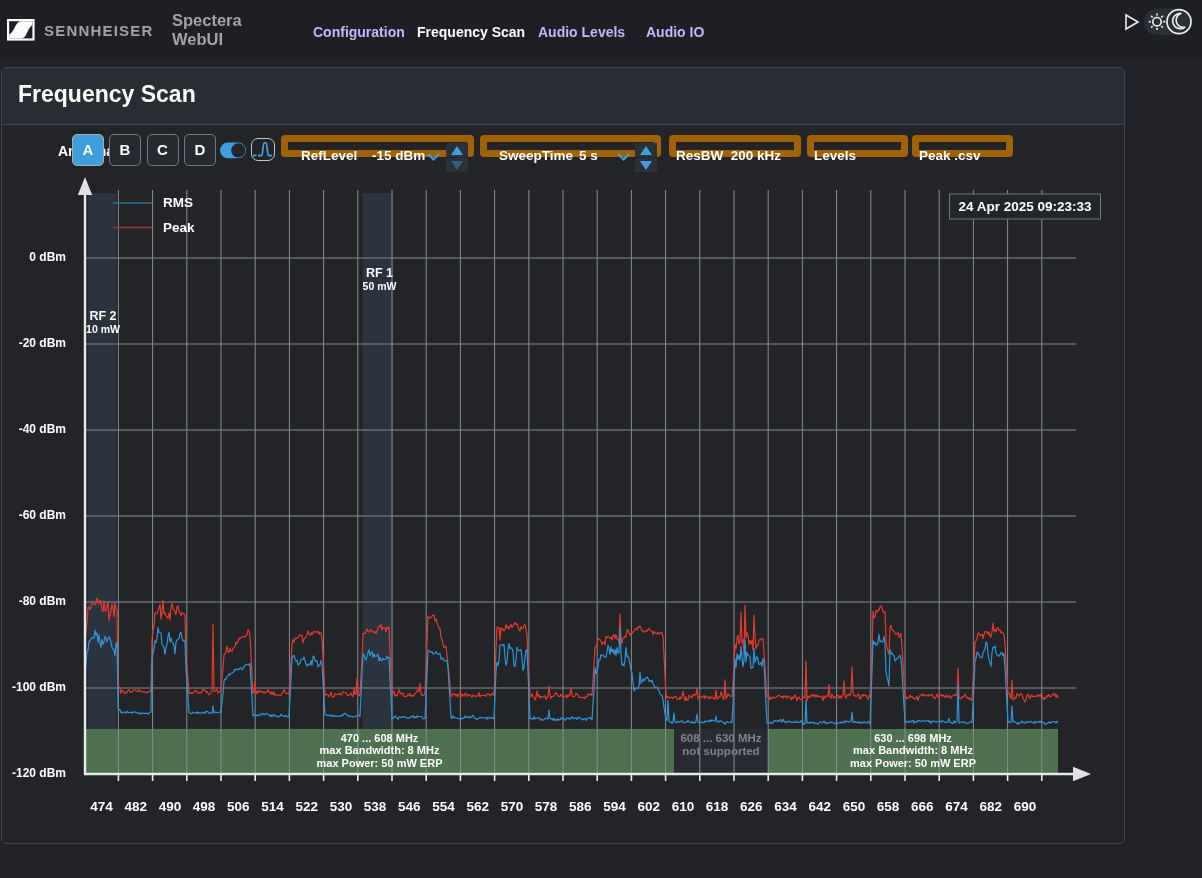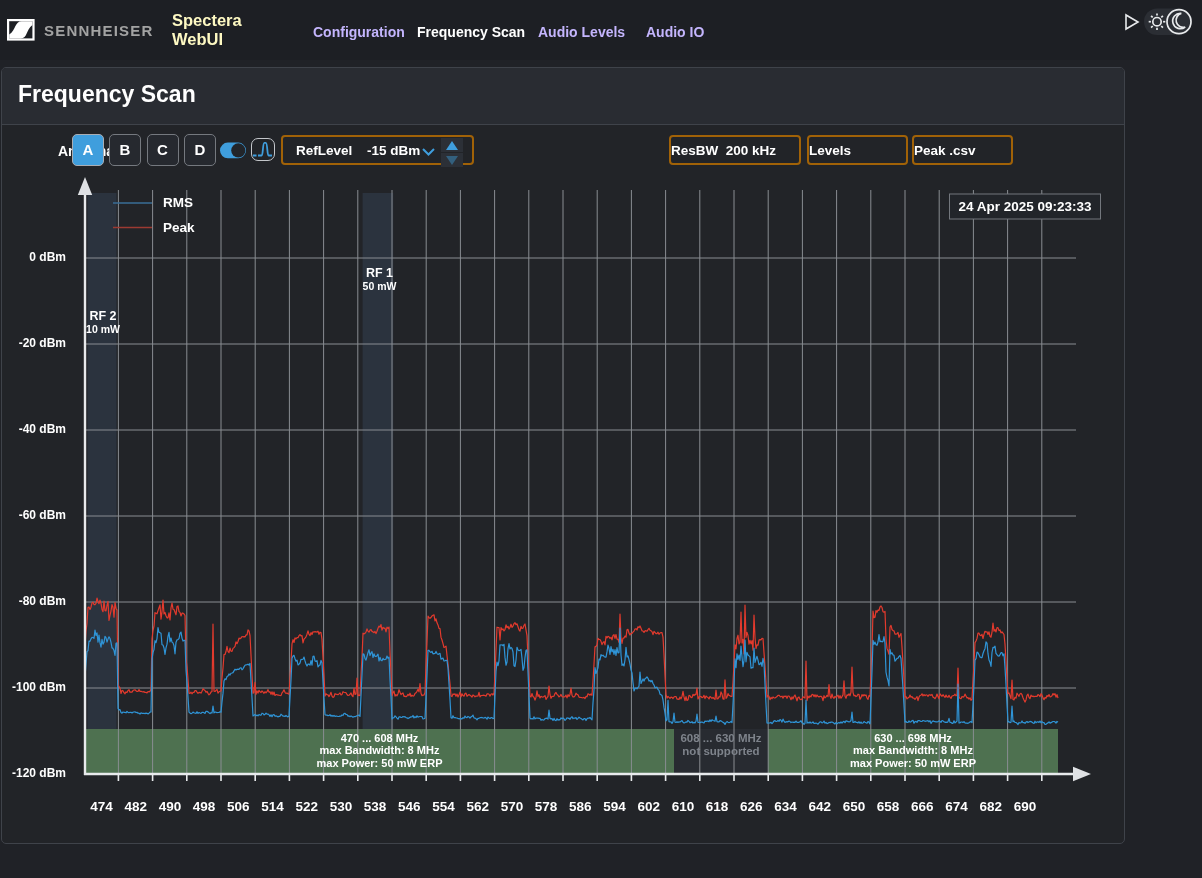--- a/index.html
+++ b/index.html
@@ -2,37 +2,37 @@
 <html><head>
 <meta charset="utf-8">
 <style>
   * { margin: 0; padding: 0; box-sizing: border-box; }
   html, body { width: 1202px; height: 878px; background: #202227; overflow: hidden;
     font-family: "Liberation Sans", sans-serif; }
   #header { position: absolute; left: 0; top: 0; width: 1202px; height: 60px; background: #1d1f24; }
   #logo { position: absolute; left: 7px; top: 19px; }
   #sennheiser { position: absolute; left: 44px; top: 22px; color: #a3a3a3; font-size: 15px;
     font-weight: bold; letter-spacing: 1.2px; }
-  #apptitle { position: absolute; left: 172px; top: 11px; color: #fef9c3; font-size: 16.5px;
+  #apptitle { position: absolute; left: 172px; top: 11px; color: #a3a3a3; font-size: 16.5px;
     font-weight: bold; line-height: 18.5px; }
   .nav { position: absolute; top: 24px; font-size: 14px; font-weight: bold; color: #c4b5fd; }
   .nav.active { color: #fff; }
   #panel { position: absolute; left: 1px; top: 67px; width: 1124px; height: 777px;
     border: 1px solid #3f434a; border-radius: 5px; background: #222428; }
   #titlebar { position: absolute; left: 0; top: 0; width: 1122px; height: 57px;
     background: #292c32; border-bottom: 1px solid #3f434a; border-radius: 4px 4px 0 0; }
   #titlebar span { position: absolute; left: 16px; top: 13px; color: #fff; font-size: 23px; font-weight: bold; }
   
   #toolbar { position: absolute; left: 0; top: 58px; width: 1122px; height: 110px; }
   .tb-label { position: absolute; left: 8px; top: 17px; color: #fff; font-size: 14px; font-weight: bold; margin-left: 48px; }
   .abtn { position: absolute; top: 8px; width: 32px; height: 32px; border-radius: 5px;
     background: #26292f; border: 1px solid #75797f; color: #fff; font-size: 15px; font-weight: bold;
     text-align: center; line-height: 30px; }
   .abtn.sel { background: #3f9edd; border-color: #a9adb3; }
-  .ctrl { position: absolute; top: 9px; height: 30px; border: 2px solid #a16207; border-radius: 4px;
+  .ctrl { position: absolute; top: 9px; height: 22px; border: 7px solid #a16207; border-radius: 4px;
     color: #fff; font-size: 13.5px; font-weight: bold; }
   .btnc { text-align: left; line-height: 28px; }
   .spin { position: absolute; width: 22px; height: 14px; background: #2c3037; }
   .tri-up { width: 0; height: 0; border-left: 6px solid transparent; border-right: 6px solid transparent;
     border-bottom: 9px solid #3f9edd; position: absolute; left: 5px; top: 2.5px; }
   .tri-dn { width: 0; height: 0; border-left: 6px solid transparent; border-right: 6px solid transparent;
     border-top: 9px solid #3f9edd; position: absolute; left: 5px; top: 3px; }
   #chart { position: absolute; left: 0; top: 170px; }
 </style>
 </head>
@@ -91,20 +91,33 @@
       <span style="position:absolute; left:13px; top:6px;">RefLevel</span>
       <span style="position:absolute; left:75px; top:6px;margin-left:9px;">-15 dBm</span>
       <svg width="13" height="8" viewBox="0 0 13 8" style="position:absolute;left:139px;top:11px;">
           <polyline points="1,1 6.5,6.5 12,1" fill="none" stroke="#3f9edd" stroke-width="2"></polyline>
         </svg>
       <div class="spin" style="left:158px; top:1px;">
           <div class="tri-up"></div>
         </div>
       <div class="spin" style="left:158px; top:15.5px;">
           <div class="tri-dn" style="border-top-color:#33607e;"></div>
+        </div>
+    </div>
+    <div class="ctrl" style="left:478px; width:181px;">
+      <span style="position:absolute; left:12px; top:6px;">SweepTime</span>
+      <span style="position:absolute; left:92px; top:6px;">5 s</span>
+      <svg width="13" height="8" viewBox="0 0 13 8" style="position:absolute;left:130px;top:11px;">
+          <polyline points="1,1 6.5,6.5 12,1" fill="none" stroke="#3f9edd" stroke-width="2"></polyline>
+        </svg>
+      <div class="spin" style="left:148px; top:1px;">
+          <div class="tri-up"></div>
+        </div>
+      <div class="spin" style="left:148px; top:15.5px;">
+          <div class="tri-dn"></div>
         </div>
     </div>
     <div class="ctrl btnc" style="left:667px; width:132px;">ResBW&nbsp;&nbsp;200 kHz</div>
     <div class="ctrl btnc" style="left:805px; width:101px;">Levels</div>
     <div class="ctrl btnc" style="left:910px; width:101px;">Peak .csv</div>
   </div>
 </div>
 <svg id="chart" width="1202" height="674" viewBox="0 170 1202 674">
 
 <rect x="87.5" y="193" width="29" height="536" fill="#2b333e"></rect>

